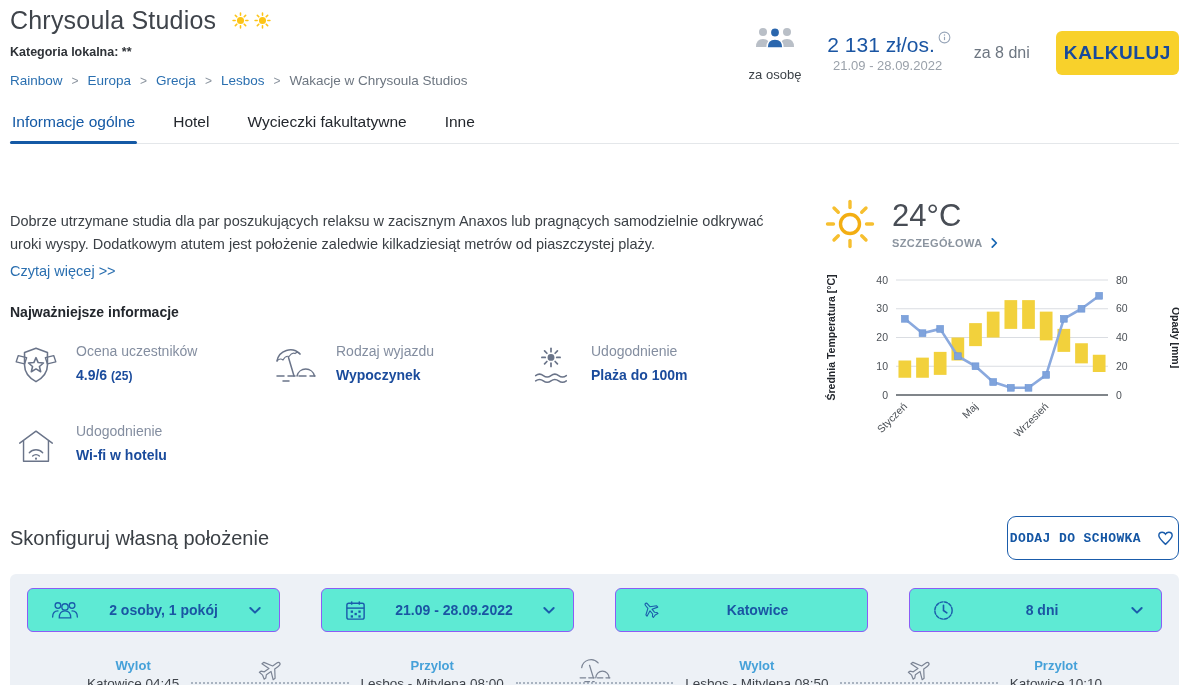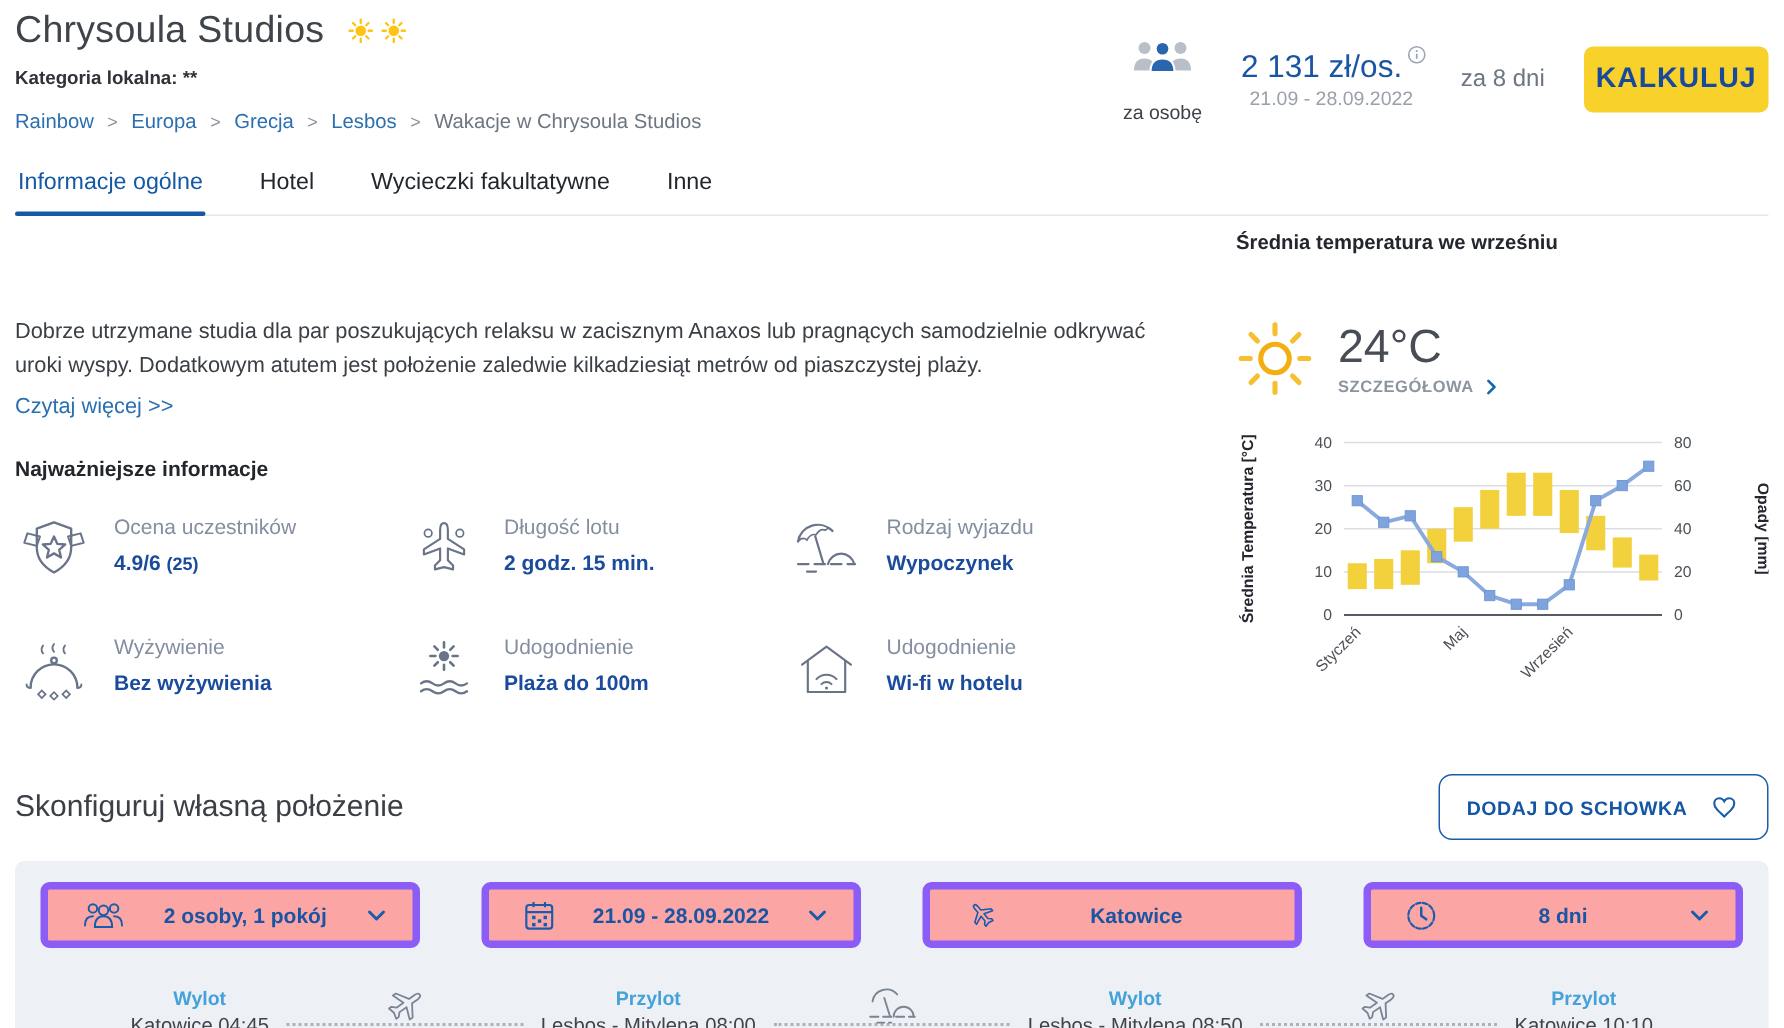--- a/index.html
+++ b/index.html
@@ -72,31 +72,31 @@
   .detailed-link { display: flex; align-items: center; gap: 4px; margin-top: 2px; cursor: pointer; }
   .detailed-link .txt { font-size: 11px; font-weight: 700; color: #8b949f; letter-spacing: .4px; }
   .chart-wrap { margin-top: 16px; }
 
   
   .configure-row { display: flex; justify-content: space-between; align-items: center; margin-top: 44px; }
   .configure-heading { font-size: 20px; font-weight: 400; color: #3b4046; }
   .btn-clipboard {
     display: flex; align-items: center; gap: 14px;
     background: #fff; border: 1px solid #1a5cab; border-radius: 9px;
-    padding: 11px 18px; cursor: pointer; font-family: Liberation Sans, sans-serif;
+    padding: 11px 2px; cursor: pointer; font-family: Liberation Mono, monospace;
   }
   .btn-clipboard .txt { font-size: 13px; font-weight: 700; color: #1456a4; letter-spacing: .4px; }
 
   .panel {
     margin-top: 14px; background: #edf1f6; border-radius: 6px;
     padding: 14px 17px 20px;
   }
   .selectors { display: flex; justify-content: space-between; }
   .selector {
-    width: 253px; height: 44px; background: #fca5a5; border: 5px solid #8b5cf6;
+    width: 253px; height: 44px; background: #5eead4; border: 1px solid #8b5cf6;
     border-radius: 6px; display: flex; align-items: center; padding: 0 16px 0 22px;
     cursor: pointer;
   }
   .selector .val { flex: 1; text-align: center; font-size: 14px; font-weight: 700; color: #1a55a3; }
   .selector .ico { display: flex; align-items: center; }
 
   .itinerary { display: flex; align-items: flex-start; margin-top: 26px; padding: 0 60px; }
   .leg { text-align: center; white-space: nowrap; }
   .leg .leg-label { font-size: 13px; font-weight: 700; color: #45a1d9; }
   .leg .leg-value { font-size: 13.5px; color: #3f444b; margin-top: 3px; }
@@ -208,72 +208,38 @@
               <path d="M24 7 l11 4 v12 c0 8 -5.5 13 -11 16 c-5.5 -3 -11 -8 -11 -16 v-12 z"></path>
               <path d="M24 16 l2.1 4.7 5.1 0.4 -3.9 3.4 1.2 5 -4.5 -2.7 -4.5 2.7 1.2 -5 -3.9 -3.4 5.1 -0.4 z"></path>
             </svg>
           </span>
           <div class="info-text">
             <div class="info-label">Ocena uczestników</div>
             <div class="info-value"><span>4.9/6</span> <span class="extra">(25)</span></div>
           </div>
         </div>
 
-        <div class="info-item">
-          <span class="ico">
-            <svg width="46" height="46" viewBox="0 0 48 48" fill="none" stroke="#6a7489" stroke-width="1.5" stroke-linejoin="round">
-              <path d="M24 6 c1.9 0 2.7 2.2 2.7 4.8 V17 l11.3 7.2 v3.6 L26.7 23.6 v8.2 l3.6 3.6 v2.8 L24 36.6 l-6.3 1.6 v-2.8 l3.6 -3.6 v-8.2 L10 27.8 v-3.6 L21.3 17 v-6.2 C21.3 8.2 22.1 6 24 6 z"></path>
-              <circle cx="13" cy="13" r="2.6" stroke-width="1.2"></circle>
-                <circle cx="35" cy="13" r="2.6" stroke-width="1.2"></circle>
-            </svg>
-          </span>
-          <div class="info-text">
-            <div class="info-label">Długość lotu</div>
-            <div class="info-value">2 godz. 15 min.</div>
-          </div>
-        </div>
 
         <div class="info-item">
           <span class="ico">
             <svg width="50" height="46" viewBox="0 0 50 46" fill="none" stroke="#6a7489" stroke-width="1.5" stroke-linecap="round">
               <path d="M6 18 A 13.5 13.5 0 0 1 29 11"></path>
               <path d="M6 18 q3 -3.5 6 -1 q2.5 -4.5 6 -3.5 q3 -4.5 6 -3 q3 -2.5 5 0.5" stroke-width="1.1"></path>
               <line x1="17.5" y1="14.5" x2="23" y2="33"></line>
               <path d="M26 33 a 9 9 0 0 1 17.5 0"></path>
               <line x1="6" y1="33" x2="44" y2="33" stroke-dasharray="7 4"></line>
               <line x1="12" y1="38" x2="22" y2="38" stroke-dasharray="6 4"></line>
             </svg>
           </span>
           <div class="info-text">
             <div class="info-label">Rodzaj wyjazdu</div>
             <div class="info-value">Wypoczynek</div>
           </div>
         </div>
 
-        <div class="info-item">
-          <span class="ico">
-            <svg width="50" height="50" viewBox="0 0 48 48" fill="none" stroke="#6a7489" stroke-width="1.5" stroke-linecap="round">
-              <path d="M17 14 q-2 -2.5 0 -5" stroke-width="1.2"></path>
-                <path d="M24 13 q-2 -2.5 0 -5" stroke-width="1.2"></path>
-                <path d="M31 14 q-2 -2.5 0 -5" stroke-width="1.2"></path>
-              <circle cx="24" cy="18.5" r="1.8"></circle>
-              <path d="M9 36 a 15 15 0 0 1 30 0"></path>
-              <path d="M9 36 q-2.5 0 -2.5 -2 M39 36 q2.5 0 2.5 -2" stroke-width="1.3"></path>
-              <g stroke-width="1.1">
-                <rect x="14.5" y="38.5" width="3.4" height="3.4" transform="rotate(45 16.2 40.2)"></rect>
-                <rect x="22.3" y="39.5" width="3.4" height="3.4" transform="rotate(45 24 41.2)"></rect>
-                <rect x="30.1" y="38.5" width="3.4" height="3.4" transform="rotate(45 31.8 40.2)"></rect>
-              </g>
-            </svg>
-          </span>
-          <div class="info-text">
-            <div class="info-label">Wyżywienie</div>
-            <div class="info-value">Bez wyżywienia</div>
-          </div>
-        </div>
 
         <div class="info-item">
           <span class="ico">
             <svg width="46" height="46" viewBox="0 0 48 48" fill="none" stroke="#6a7489" stroke-width="1.6" stroke-linecap="round">
               <circle cx="24" cy="15" r="3.6" fill="#6a7489" stroke="none"></circle>
               <g stroke-width="1.8">
                 <line x1="24" y1="5.5" x2="24" y2="9"></line>
                   <line x1="24" y1="21" x2="24" y2="24.5"></line>
                 <line x1="14.5" y1="15" x2="18" y2="15"></line>
                   <line x1="30" y1="15" x2="33.5" y2="15"></line>
@@ -305,21 +271,20 @@
           <div class="info-text">
             <div class="info-label">Udogodnienie</div>
             <div class="info-value">Wi-fi w hotelu</div>
           </div>
         </div>
 
       </div>
     </div>
 
     <div class="col-right">
-      <h3 class="weather-heading">Średnia temperatura we wrześniu</h3>
       <div class="weather-now">
         <svg width="52" height="52" viewBox="0 0 52 52">
           <circle cx="26" cy="26" r="9.5" fill="none" stroke="#f3ae12" stroke-width="3.4"></circle>
           <g stroke="#f6bf2f" stroke-width="3.4" stroke-linecap="round">
             <line x1="26" y1="3.5" x2="26" y2="9.5"></line>
               <line x1="26" y1="42.5" x2="26" y2="48.5"></line>
             <line x1="3.5" y1="26" x2="9.5" y2="26"></line>
               <line x1="42.5" y1="26" x2="48.5" y2="26"></line>
             <line x1="10" y1="10" x2="14.3" y2="14.3"></line>
               <line x1="37.7" y1="37.7" x2="42" y2="42"></line>

